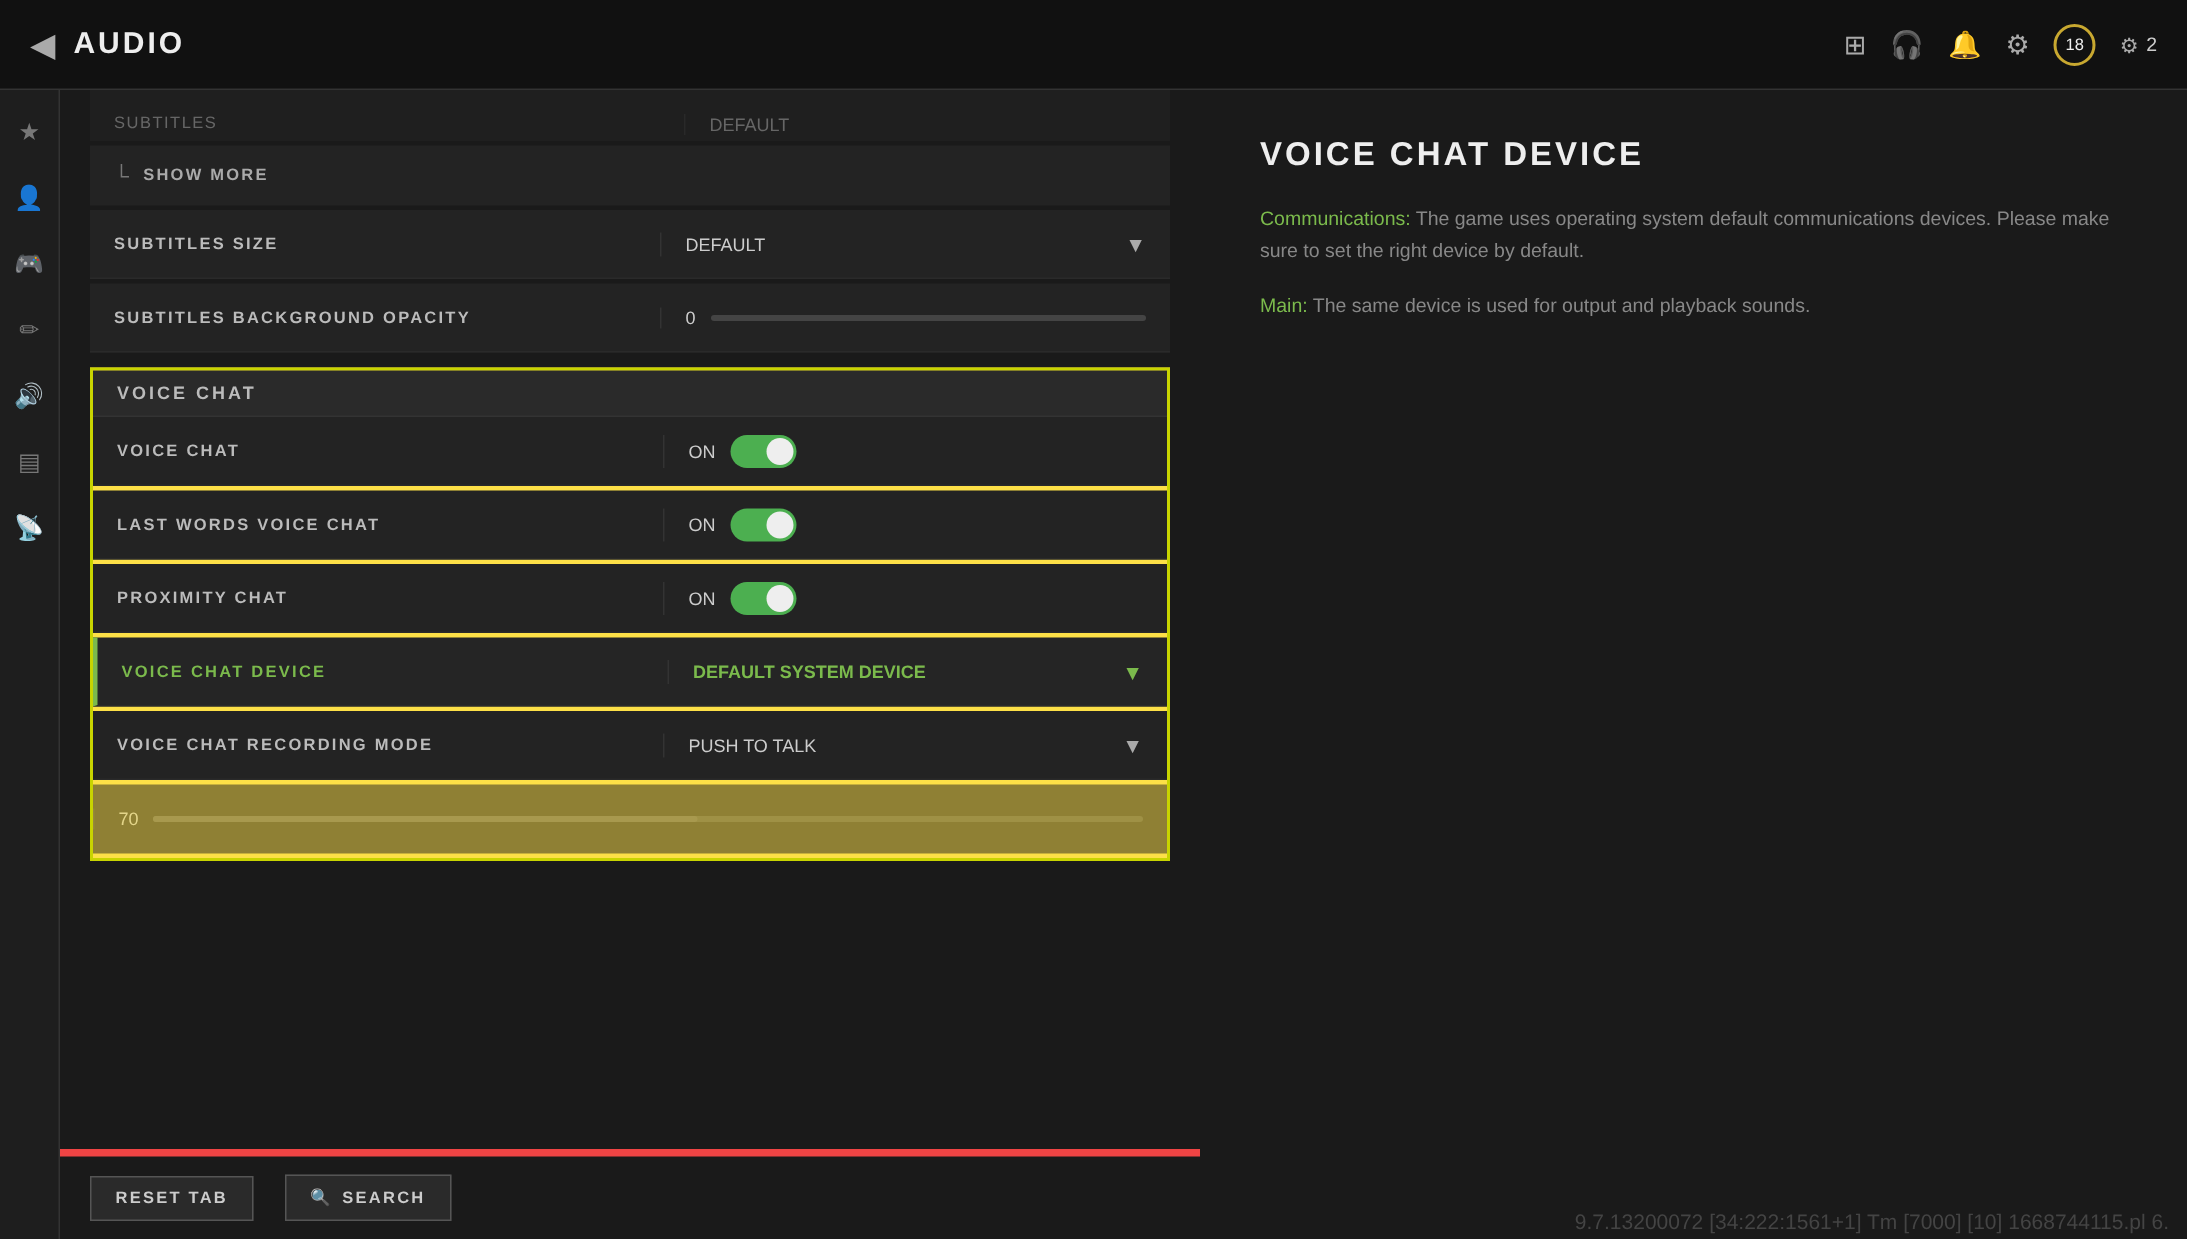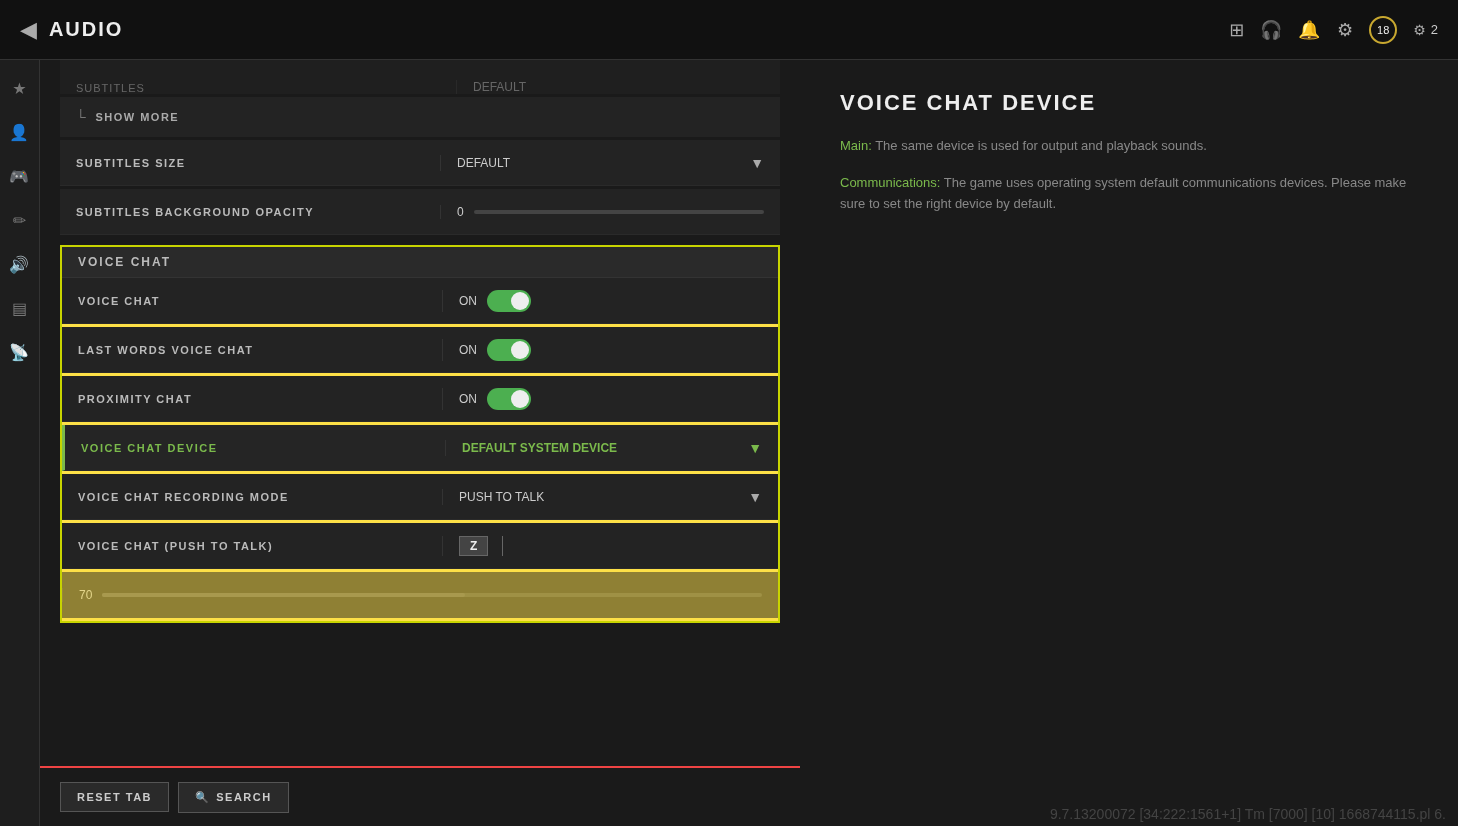--- a/index.html
+++ b/index.html
@@ -280,25 +280,25 @@
       font-weight: bold;
       letter-spacing: 1.5px;
       text-transform: uppercase;
       gap: 8px;
     }
     .show-more-row .arrow-icon { font-size: 14px; color: #777; }
 
     
     .partial-row {
       display: flex;
-      align-items: flex-end;
+      align-items: flex-start;
       height: 34px;
       background: #232323;
       margin-bottom: 3px;
-      padding: 0 16px;
+      padding: 16px 16px;
       opacity: 0.6;
       overflow: hidden;
     }
     .partial-label {
       font-size: 11px;
       color: #999;
       letter-spacing: 1px;
       text-transform: uppercase;
       flex: 0 0 380px;
     }
@@ -310,25 +310,25 @@
     }
 
     
     .bottom-bar {
       position: absolute;
       bottom: 0;
       left: 40px;
       width: 760px;
       height: 60px;
       background: #1a1a1a;
-      border-top: 2px solid #ef4444;
+      border-top: 5px solid #ef4444;
       display: flex;
       align-items: center;
       padding: 16px 20px;
-      gap: 9px;
+      gap: 21px;
       z-index: 10;
     }
     .btn-reset {
       background: #2a2a2a;
       border: 1px solid #555;
       color: #ccc;
       font-size: 11px;
       font-weight: bold;
       letter-spacing: 1.5px;
       text-transform: uppercase;
@@ -481,50 +481,43 @@
       <div class="setting-row">
         <span class="setting-label">VOICE CHAT RECORDING MODE</span>
         <div class="setting-value">
           <div class="dropdown-value">
             <span>PUSH TO TALK</span>
             <span class="dropdown-arrow">▼</span>
           </div>
         </div>
       </div>
 
-      <div class="setting-row">
-        <span class="setting-label">VOICE CHAT (PUSH TO TALK)</span>
-        <div class="setting-value">
-          <span class="keybind-box">Z</span>
-          <span class="keybind-separator"></span>
-        </div>
-      </div>
 
       <div class="setting-row" style="opacity:0.5;">
         <div class="setting-value">
           <span>70</span>
           <div class="slider-container">
             <div class="slider-track">
               <div class="slider-fill" style="width:55%;"></div>
             </div>
           </div>
         </div>
       </div>
 
     </div>
 
   </div>
 
   <div class="info-panel">
     <div class="info-title">VOICE CHAT DEVICE</div>
     <p class="info-text">
-      <span class="label-green2">Main:</span><span> The same device is used for output and playback sounds.</span>
+      <span class="label-green">Communications:</span><span> The game uses operating system default communications devices. Please make sure to set the right device by default.</span>
     </p>
     <p class="info-text">
-      <span class="label-green">Communications:</span><span> The game uses operating system default communications devices. Please make sure to set the right device by default.</span>
+      <span class="label-green2">Main:</span><span> The same device is used for output and playback sounds.</span>
     </p>
   </div>
 
 </div>
 
 <div class="bottom-bar">
   <button class="btn-reset">RESET TAB</button>
   <button class="btn-search">
     <span>🔍</span>
     <span>SEARCH</span>

